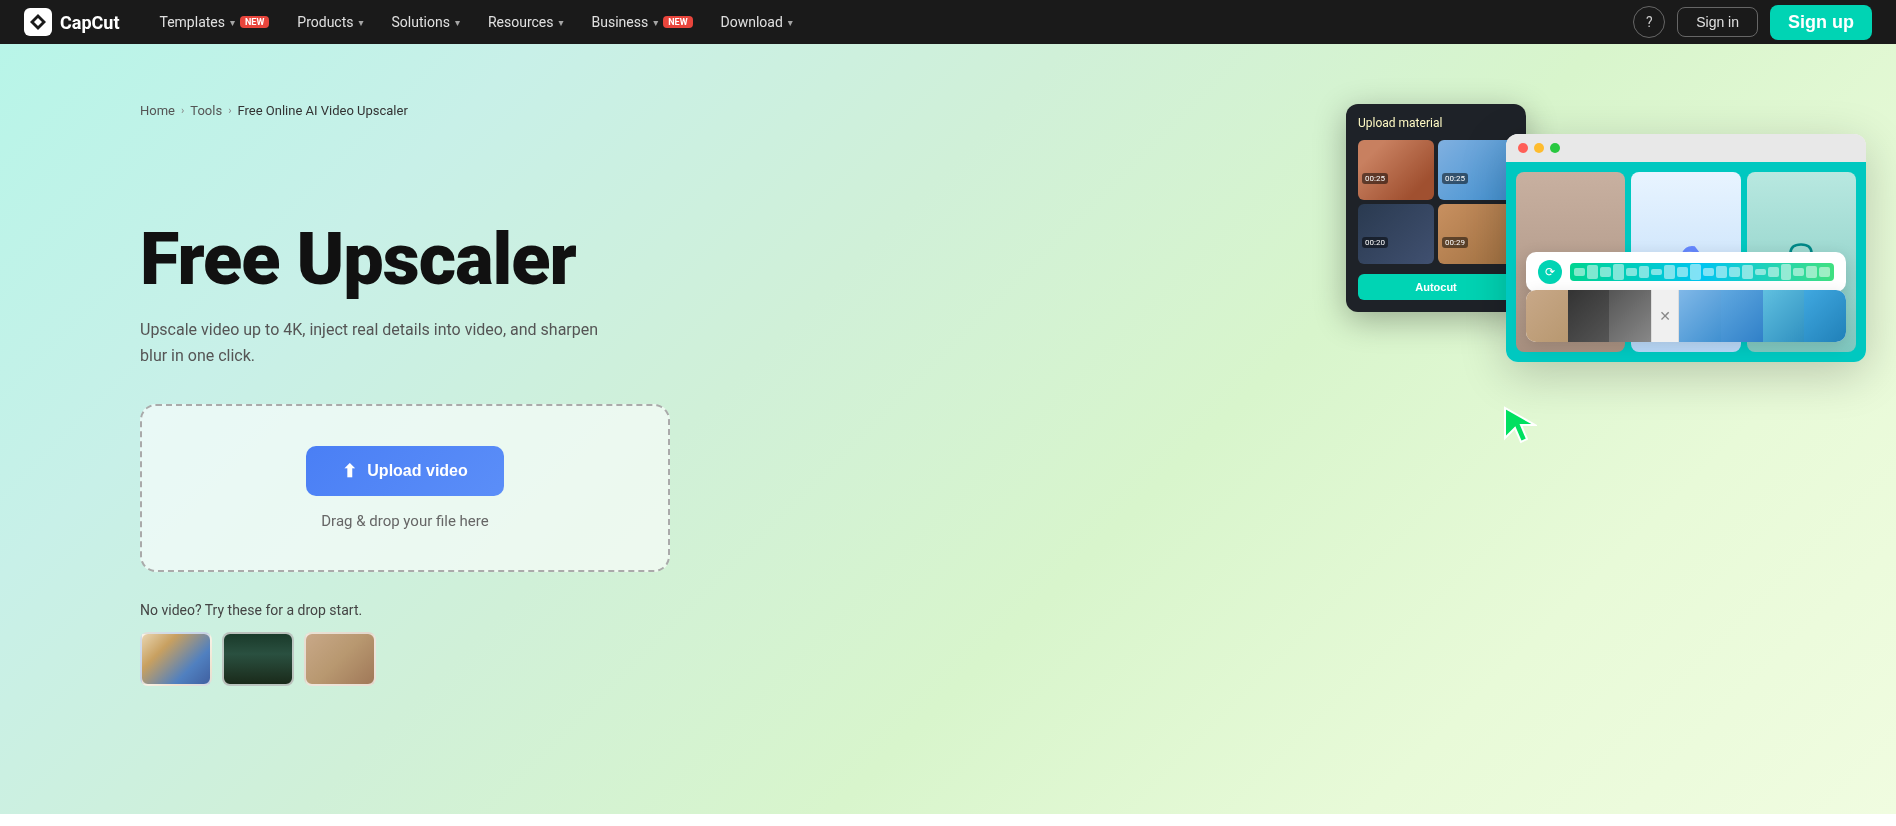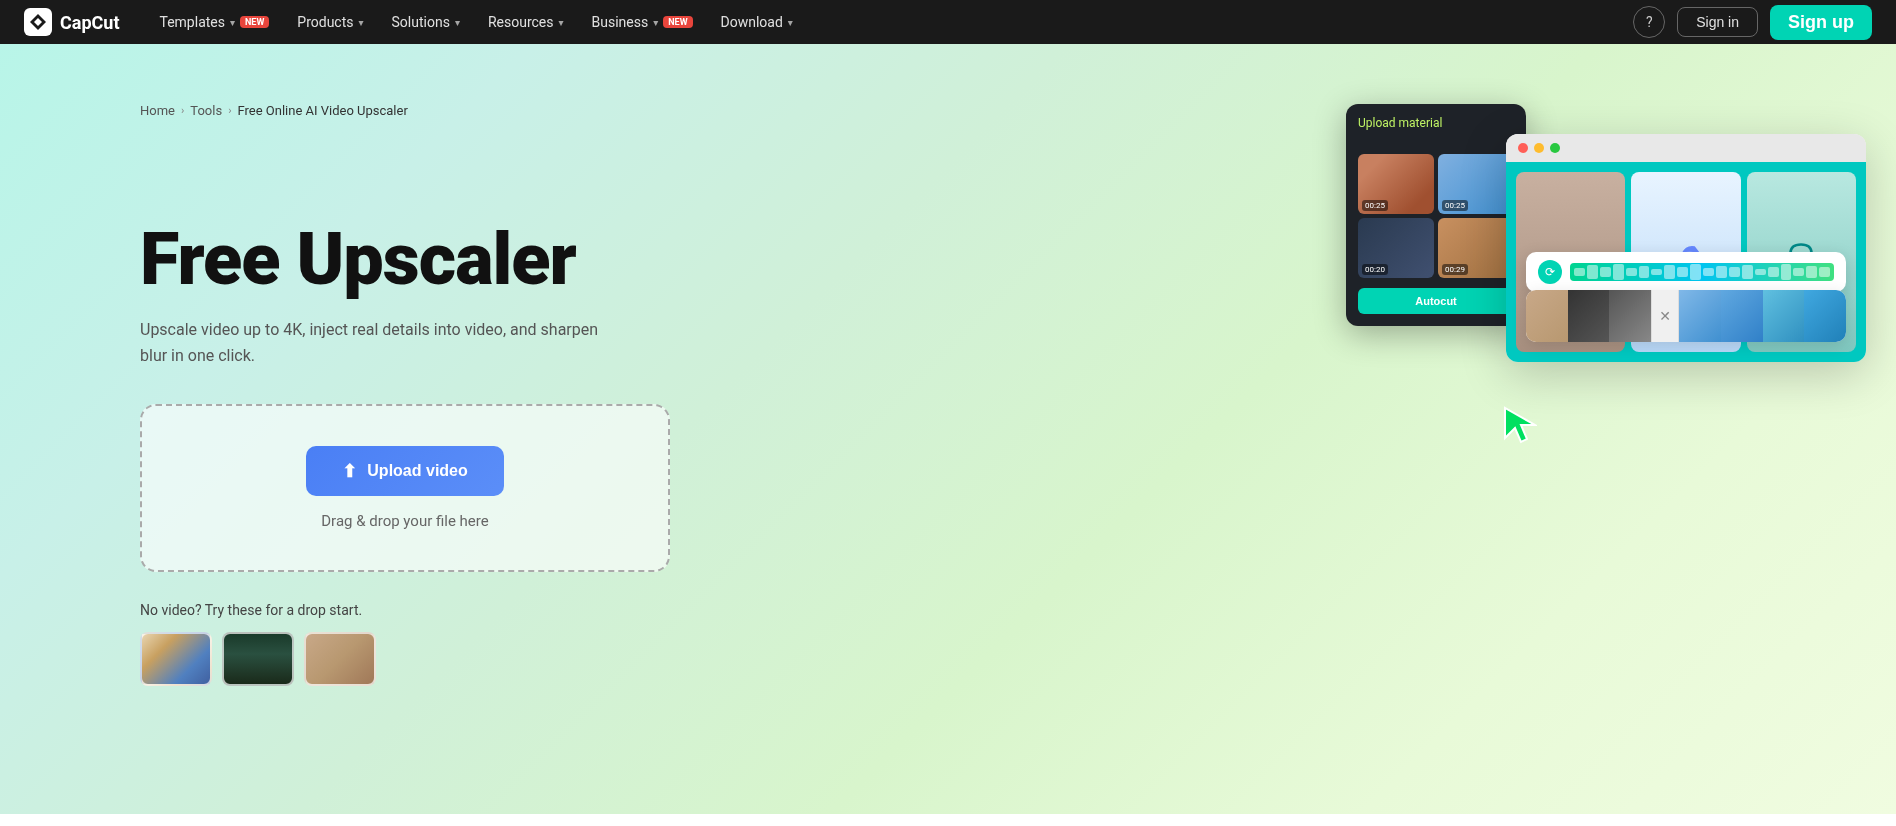--- a/index.html
+++ b/index.html
@@ -208,43 +208,43 @@
       position: absolute;
       left: 0;
       top: 0;
       width: 180px;
       background: #1e2228;
       border-radius: 12px;
       padding: 12px;
       box-shadow: 0 8px 32px rgba(0,0,0,0.3);
     }
     .card-upload-title {
-      color: #bef264;
+      color: #fef9c3;
       font-size: 12px;
-      margin-bottom: 24px;
+      margin-bottom: 10px;
     }
     .card-upload-grid {
       display: grid;
       grid-template-columns: 1fr 1fr;
       gap: 4px;
       margin-bottom: 10px;
     }
     .card-thumb {
       border-radius: 6px;
       overflow: hidden;
       height: 60px;
       position: relative;
     }
     .card-thumb-1 { background: linear-gradient(135deg, #c88060 20%, #a05030 80%); }
     .card-thumb-2 { background: linear-gradient(135deg, #80b0e0 0%, #4090d0 100%); }
     .card-thumb-3 { background: linear-gradient(135deg, #2a3a50 0%, #405070 100%); }
     .card-thumb-4 { background: linear-gradient(135deg, #c89060 0%, #a07040 100%); }
     .card-thumb-label {
       position: absolute;
-      bottom: 3px;
+      bottom: 16px;
       left: 4px;
       background: rgba(0,0,0,0.5);
       color: #fff;
       font-size: 8px;
       padding: 1px 3px;
       border-radius: 3px;
     }
     .btn-autocut {
       background: #00d4b4;
       color: #fff;

